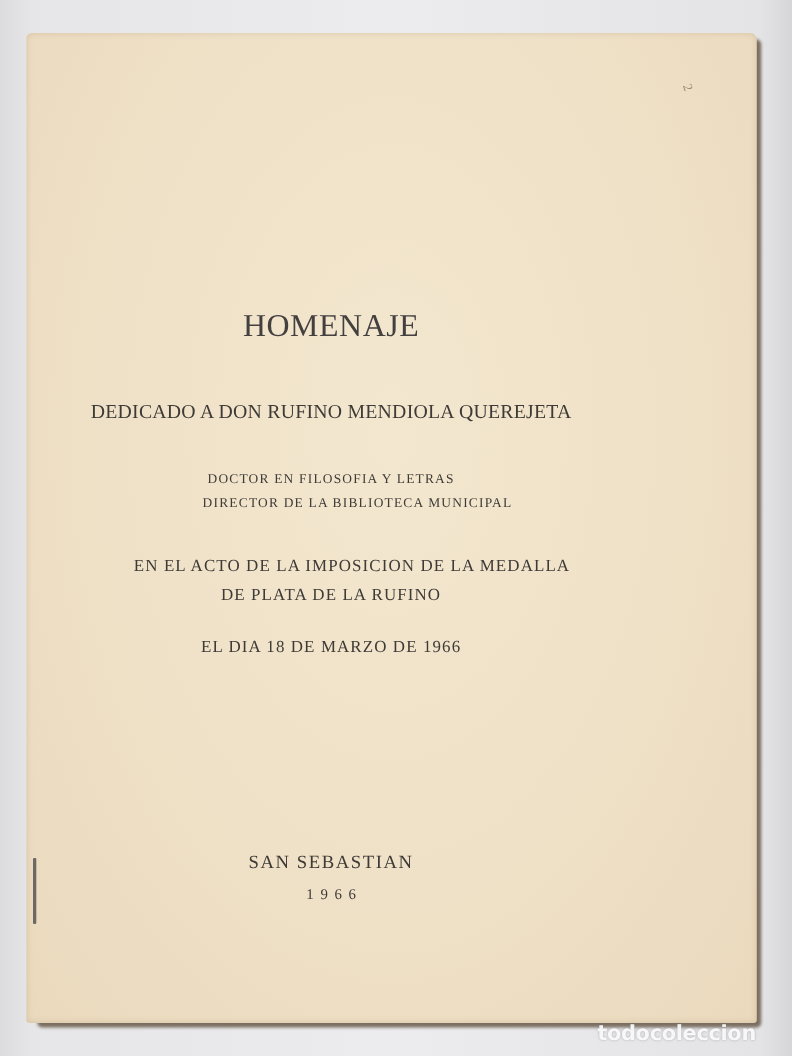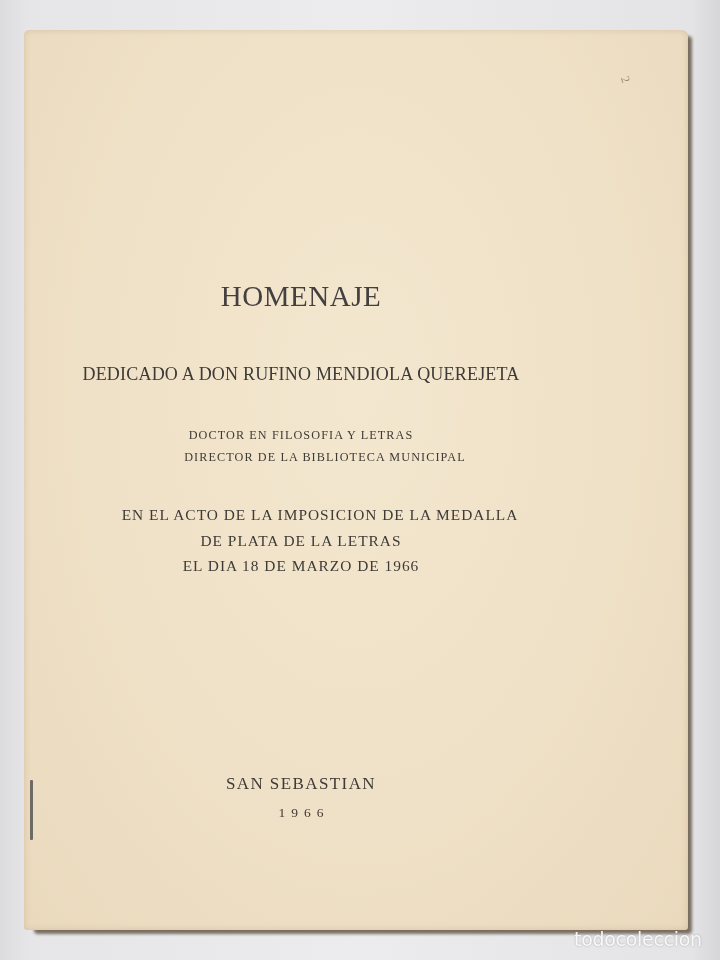--- a/index.html
+++ b/index.html
@@ -31,42 +31,41 @@
       color: #3e3a36; white-space: nowrap;
     }
     .title { top: 280px; font-size: 29px; letter-spacing: 0.5px; color: #444040; }
     .dedic { top: 364px; font-size: 18px; letter-spacing: 0.2px; }
     .small { font-size: 12.2px; letter-spacing: 1.1px; }
     .s1 { top: 428px; text-align: center; }
     .s2 { top: 450px; padding-left: 24px; }
     .mid { font-size: 15.4px; letter-spacing: 1px; }
     .m1 { top: 506px; margin-left: 19px; }
     .m2 { top: 532px; }
-    .m3 { top: 557px; }
+    .m3 { top: 580px; }
     .city { top: 774px; font-size: 17px; letter-spacing: 1.4px; }
     .year { top: 805px; font-size: 13.5px; letter-spacing: 6px; padding-left: 6px; box-sizing: border-box; }
     .watermark {
       position: absolute; left: 543px; top: 928px;
-      font-family: "DejaVu Sans", sans-serif; font-weight: normal; font-size: 19px;
+      font-family: "DejaVu Sans", sans-serif; font-weight: bold; font-size: 19px;
       color: rgba(255,255,255,0.9); letter-spacing: -0.3px;
       text-shadow: 0 0 2px rgba(120,120,130,0.6);
-      margin-left: 31px;
     }
   </style>
 </head>
 <body>
 
 <div class="shadow"></div>
 <div class="page"></div>
 <div class="staple" style="top:780px;"></div>
 <div class="mark">2</div>
 
 <div class="txt title">HOMENAJE</div>
 <div class="txt dedic">DEDICADO A DON RUFINO MENDIOLA QUEREJETA</div>
 <div class="txt small s1">DOCTOR EN FILOSOFIA Y LETRAS</div>
 <div class="txt small s2">DIRECTOR DE LA BIBLIOTECA MUNICIPAL</div>
 <div class="txt mid m1">EN EL ACTO DE LA IMPOSICION DE LA MEDALLA</div>
-<div class="txt mid m2">DE PLATA DE LA LETRAS</div>
+<div class="txt mid m2">DE PLATA DE LA RUFINO</div>
 <div class="txt mid m3">EL DIA 18 DE MARZO DE 1966</div>
 <div class="txt city">SAN SEBASTIAN</div>
 <div class="txt year">1966</div>
 
 <div class="watermark">todocoleccion</div>
 
 </body></html>

